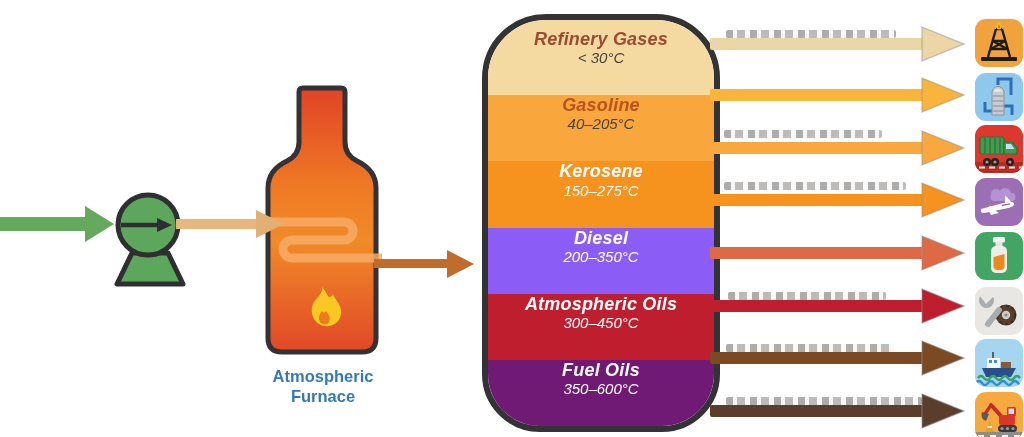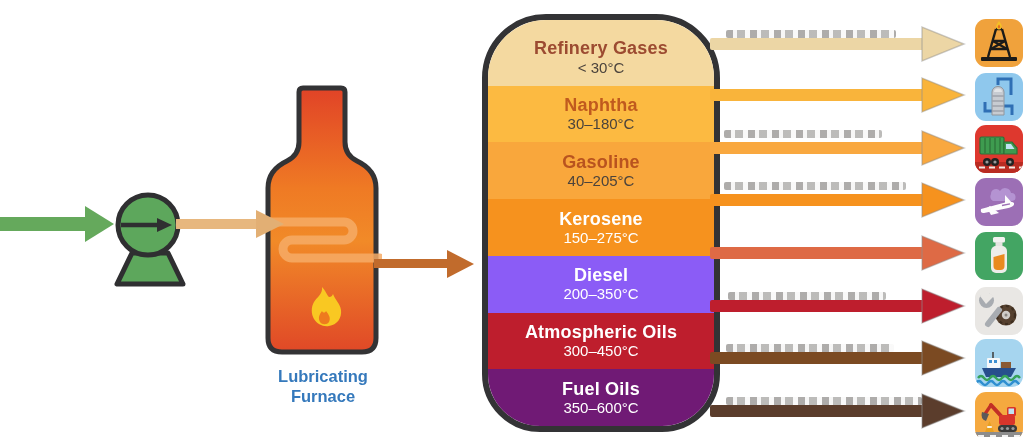--- a/index.html
+++ b/index.html
@@ -9,21 +9,21 @@
   }
   .abs{position:absolute;}
 
   
   .column{
     position:absolute;left:482px;top:14px;width:238px;height:418px;
     box-sizing:border-box;border:6px solid #333335;
     border-radius:64px 64px 58px 58px;overflow:hidden;
     display:flex;flex-direction:column;
   }
-  .band{flex:1;display:flex;flex-direction:column;align-items:center;justify-content:center;line-height:1.12;}
+  .band{flex:1;display:flex;flex-direction:column;align-items:center;line-height:1.12;font-style:italic;}
   .band .title{font-weight:bold;font-size:18px;letter-spacing:.2px;}
   .band .temp{font-size:15px;font-weight:500;margin-top:1px;}
   .b1{background:#F4D9A0;padding-top:9px;}
   .b1 .title{color:#9C4B31}.b1 .temp{color:#4B433C}
   .b2{background:#FCBA41}.b2 .title{color:#C05A1E}.b2 .temp{color:#4B433C}
   .b3{background:#F9A73C}.b3 .title{color:#B9531F}.b3 .temp{color:#4B433C}
   .b4{background:#F6921E}.b4 .title,.b4 .temp{color:#fff}
   .b5{background:#8b5cf6}.b5 .title,.b5 .temp{color:#fff}
   .b6{background:#BE1E2D}.b6 .title,.b6 .temp{color:#fff}
   .b7{background:#701a75}.b7 .title,.b7 .temp{color:#fff}
@@ -96,32 +96,28 @@
     <rect x="0" y="15" width="82" height="10" fill="#E7B77E"></rect>
     <polygon points="80,6 80,34 108,20" fill="#E2AF74"></polygon>
   </svg>
 
   <svg class="abs" style="left:374px;top:246px" width="102" height="36">
     <rect x="0" y="13" width="75" height="9" fill="#C16B2C"></rect>
     <polygon points="73,4 73,32 100,18" fill="#C16B2C"></polygon>
   </svg>
 
   <div class="furnace-label">
-    <span>Lubricating</span>
+    <span>Atmospheric</span>
     <span>Furnace</span>
   </div>
 
   <div class="column">
     <div class="band b1">
       <div class="title">Refinery Gases</div>
       <div class="temp">&lt; 30°C</div>
-    </div>
-    <div class="band b2">
-      <div class="title">Naphtha</div>
-      <div class="temp">30–180°C</div>
     </div>
     <div class="band b3">
       <div class="title">Gasoline</div>
       <div class="temp">40–205°C</div>
     </div>
     <div class="band b4">
       <div class="title">Kerosene</div>
       <div class="temp">150–275°C</div>
     </div>
     <div class="band b5">

